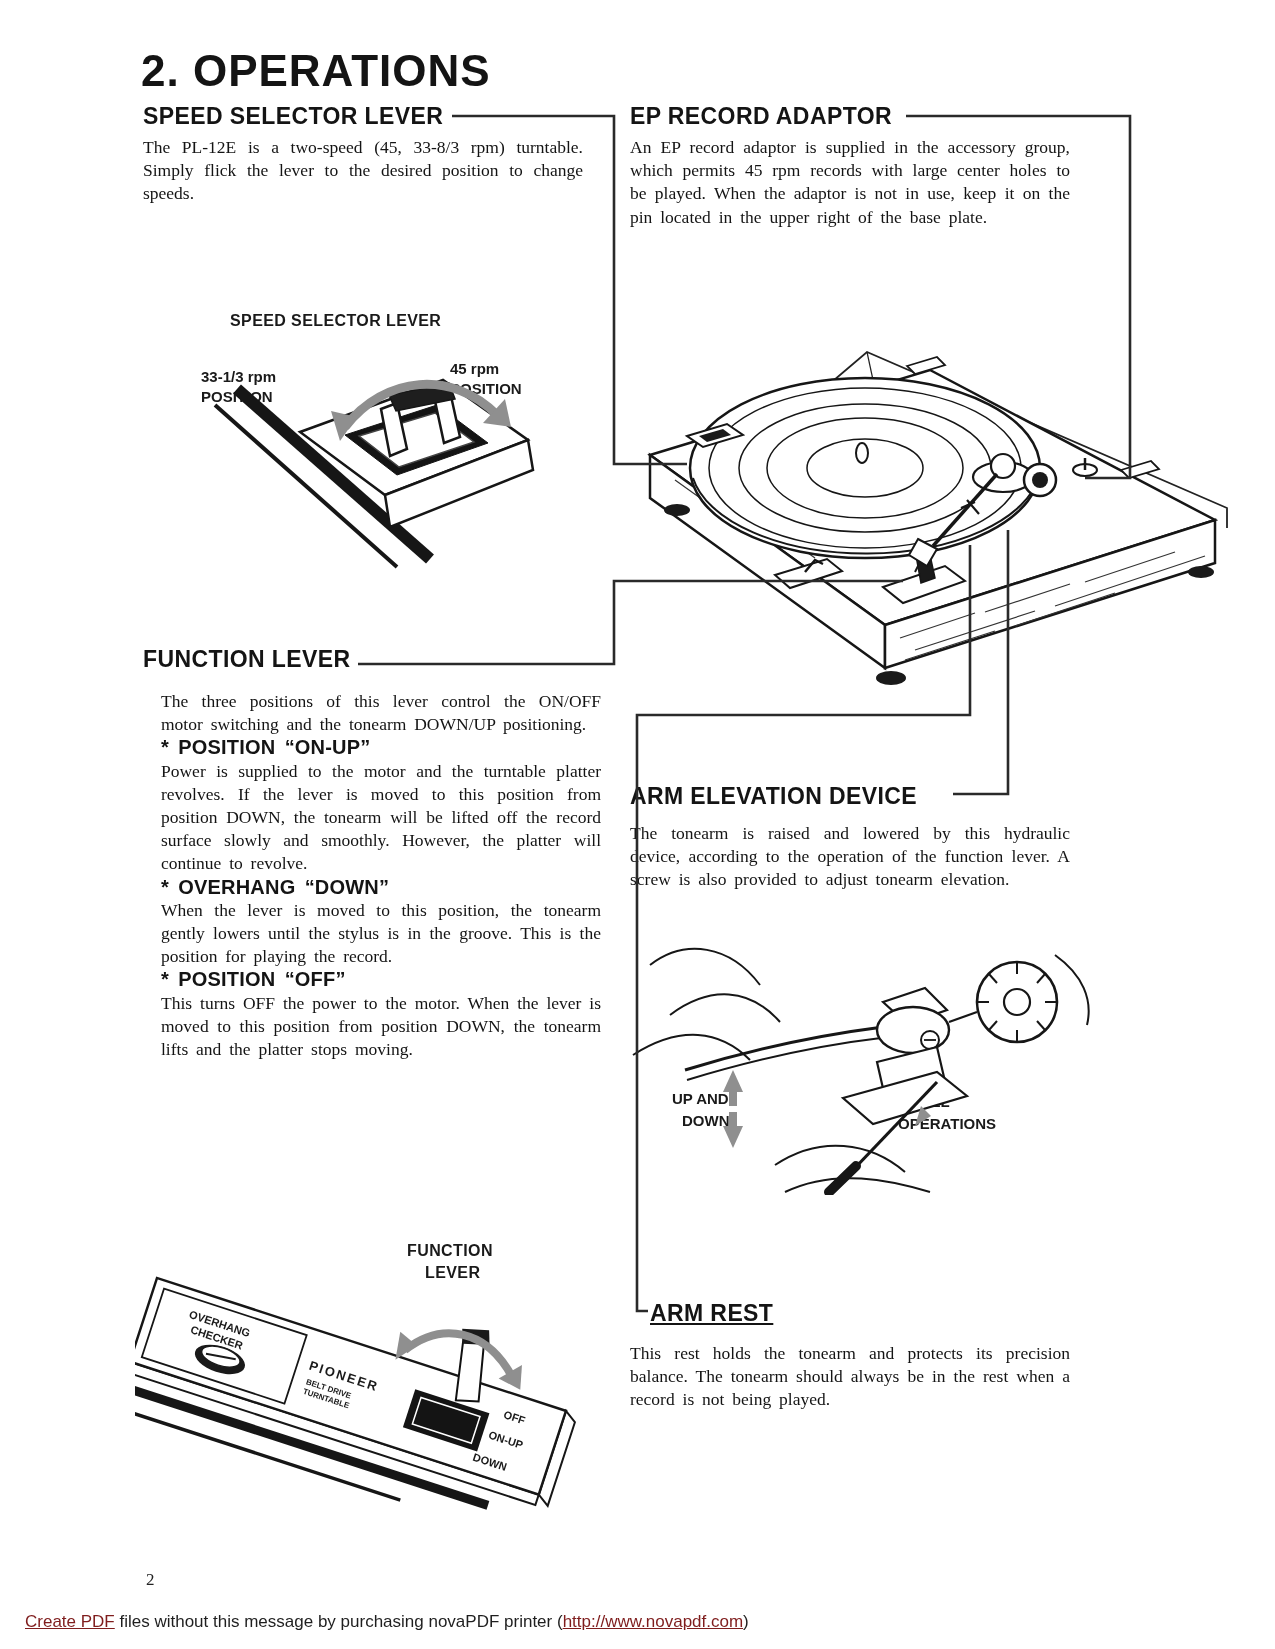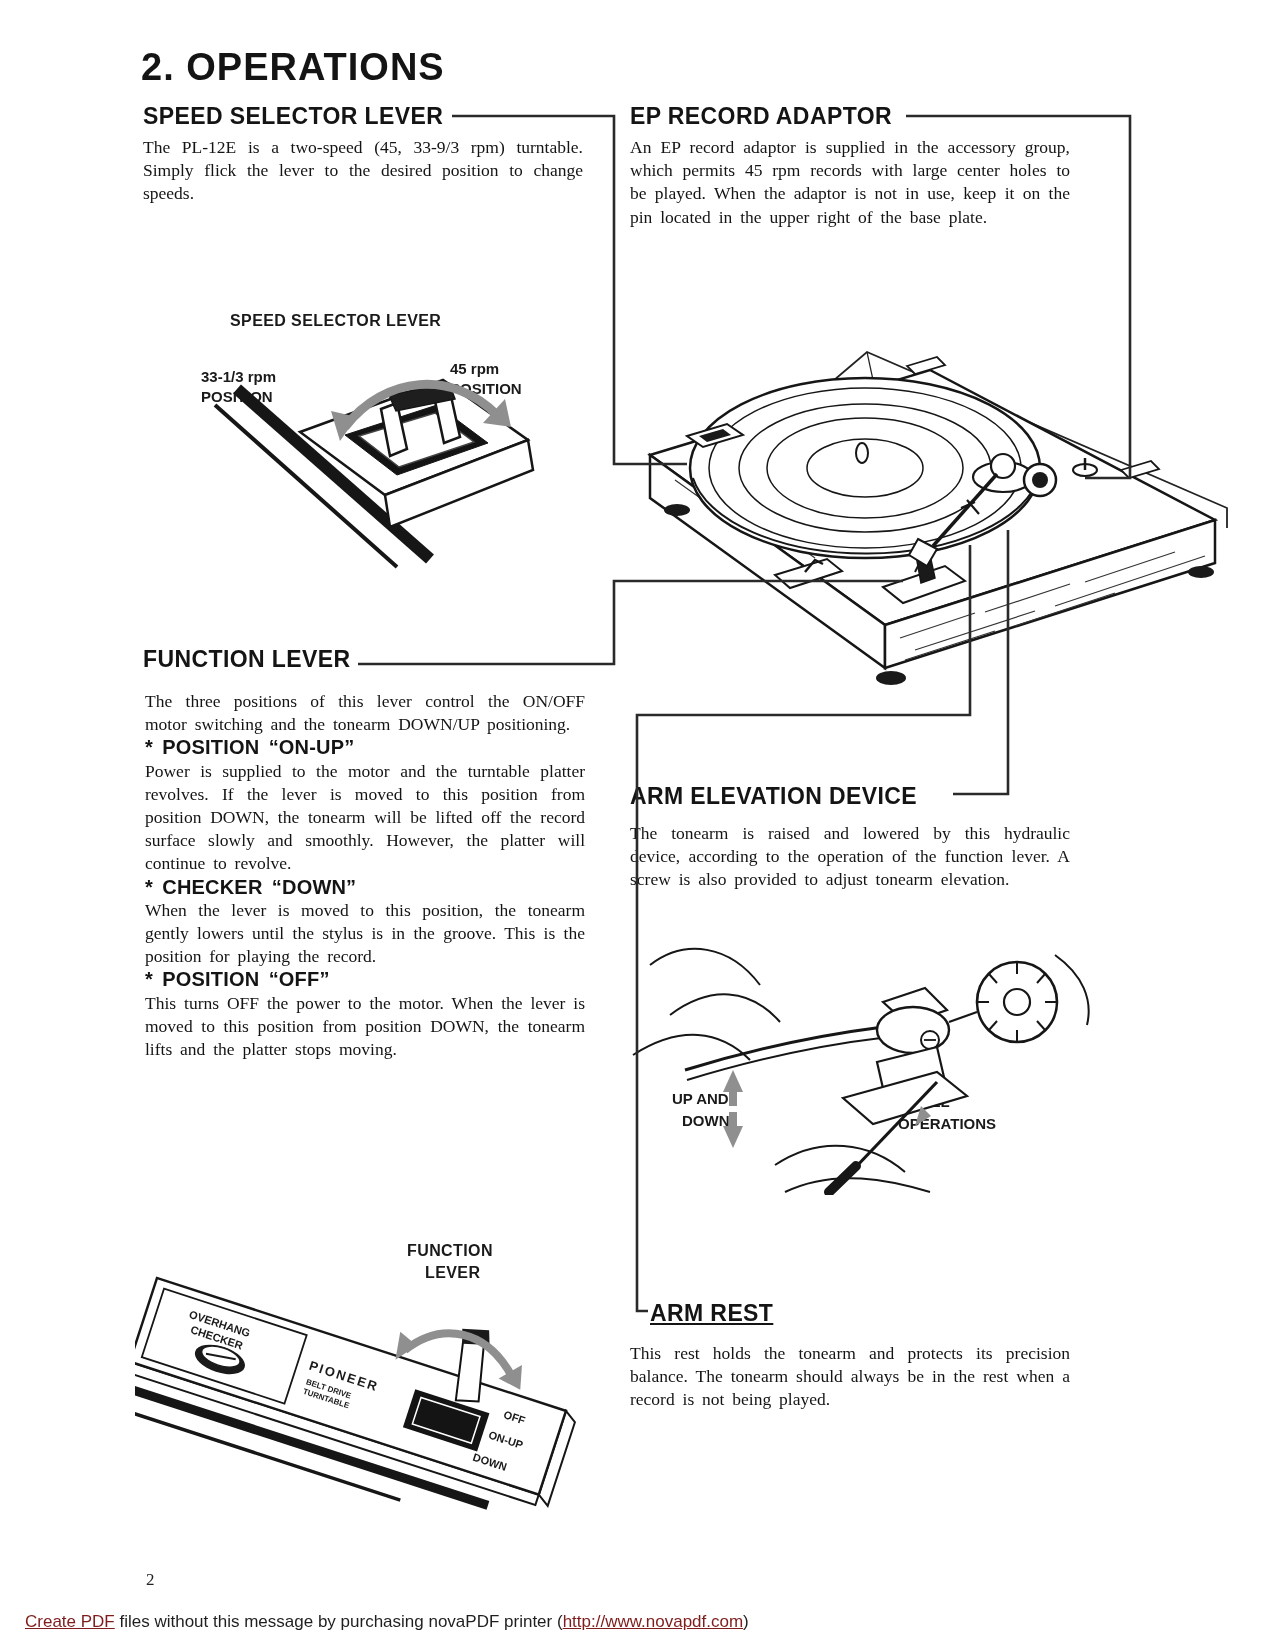--- a/index.html
+++ b/index.html
@@ -1,19 +1,19 @@
 <!DOCTYPE html>
 <html><head>
 <meta charset="utf-8">
 <style>
   html,body{margin:0;padding:0;background:#e8e8e8;}
   .page{position:relative;width:1275px;height:1649px;background:#ffffff;overflow:hidden;
         font-family:"Liberation Serif",serif;color:#141414;}
   .abs{position:absolute;}
-  .title{font-family:"Liberation Sans",sans-serif;font-weight:bold;font-size:38px;letter-spacing:1px;white-space:nowrap;}
+  .title{font-family:"Liberation Sans",sans-serif;font-weight:bold;font-size:44px;letter-spacing:1px;white-space:nowrap;}
   .heading{font-family:"Liberation Sans",sans-serif;font-weight:bold;font-size:23px;letter-spacing:.4px;white-space:nowrap;}
   .body-text{font-size:17.5px;line-height:23.2px;text-align:justify;word-spacing:.20em;}
   .body-text p{margin:0;}
   .subhead{font-family:"Liberation Sans",sans-serif;font-weight:bold;font-size:20px;letter-spacing:.2px;
            line-height:23.2px;white-space:nowrap;}
   .dlabel{font-family:"Liberation Sans",sans-serif;font-weight:bold;font-size:15px;white-space:nowrap;color:#1a1a1a;}
   .dcaption{font-family:"Liberation Sans",sans-serif;font-weight:bold;font-size:16px;letter-spacing:.4px;white-space:nowrap;color:#1a1a1a;}
   .footer{font-family:"Liberation Sans",sans-serif;font-size:17px;color:#1f1f1f;white-space:nowrap;}
   .footer a{color:#7f1d1d;text-decoration:underline;cursor:pointer;}
   .pagenum{font-size:17px;font-family:"Liberation Serif",serif;color:#222;}
@@ -23,21 +23,21 @@
 </style>
 </head>
 <body>
 
 <div class="page">
 
   <div class="abs title" style="left:141px;top:46px;">2. OPERATIONS</div>
 
   <div class="abs heading" style="left:143px;top:103px;">SPEED SELECTOR LEVER</div>
   <div class="abs body-text" style="left:143px;top:136px;width:440px;">
-    <p>The PL-12E is a two-speed (45, 33-9/3 rpm) turntable. Simply flick the lever to the desired position to change speeds.</p>
+    <p>The PL-12E is a two-speed (45, 33-8/3 rpm) turntable. Simply flick the lever to the desired position to change speeds.</p>
   </div>
 
   <div class="abs" style="left:185px;top:312px;width:410px;height:260px;">
     <div class="abs dcaption" style="left:45px;top:0px;">SPEED SELECTOR LEVER</div>
     <div class="abs dlabel" style="left:16px;top:56px;">33-1/3 rpm</div>
     <div class="abs dlabel" style="left:16px;top:76px;">POSITION</div>
     <div class="abs dlabel" style="left:265px;top:48px;">45 rpm</div>
     <div class="abs dlabel" style="left:265px;top:68px;">POSITION</div>
     <svg class="abs" style="left:0;top:25px;" width="410" height="235" viewBox="0 0 410 235">
 
@@ -54,25 +54,25 @@
       <polygon points="250,64 266,59 275,100 259,106" fill="#fff" stroke="#161616" stroke-width="2.5"></polygon>
       <polygon points="204,58 264,46 270,62 211,74" fill="#1e1e1e" stroke="#161616" stroke-width="1.5"></polygon>
 
       <path d="M160,90 C200,38 268,33 312,78" fill="none" stroke="#8f8f8f" stroke-width="9"></path>
       <polygon points="146,74 172,80 155,104" fill="#8f8f8f"></polygon>
       <polygon points="320,62 326,90 298,86" fill="#8f8f8f"></polygon>
     </svg>
   </div>
 
   <div class="abs heading" style="left:143px;top:646px;">FUNCTION LEVER</div>
-  <div class="abs body-text" style="left:145px;top:690px;width:440px;">
+  <div class="abs body-text" style="left:161px;top:690px;width:440px;">
     <p>The three positions of this lever control the ON/OFF motor switching and the tonearm DOWN/UP positioning.</p>
     <div class="subhead">*  POSITION “ON-UP”</div>
     <p>Power is supplied to the motor and the turntable platter revolves. If the lever is moved to this position from position DOWN, the tonearm will be lifted off the record surface slowly and smoothly. However, the platter will continue to revolve.</p>
-    <div class="subhead">*  CHECKER “DOWN”</div>
+    <div class="subhead">*  OVERHANG “DOWN”</div>
     <p>When the lever is moved to this position, the tonearm gently lowers until the stylus is in the groove. This is the position for playing the record.</p>
     <div class="subhead">*  POSITION “OFF”</div>
     <p>This turns OFF the power to the motor. When the lever is moved to this position from position DOWN, the tonearm lifts and the platter stops moving.</p>
   </div>
 
   <div class="abs" style="left:135px;top:1150px;width:475px;height:360px;">
     <div class="abs dcaption" style="left:272px;top:92px;">FUNCTION</div>
     <div class="abs dcaption" style="left:290px;top:114px;">LEVER</div>
     <svg class="abs" style="left:0;top:0;" width="475" height="360" viewBox="0 0 475 360">
       <g transform="translate(22,128) rotate(18)">

